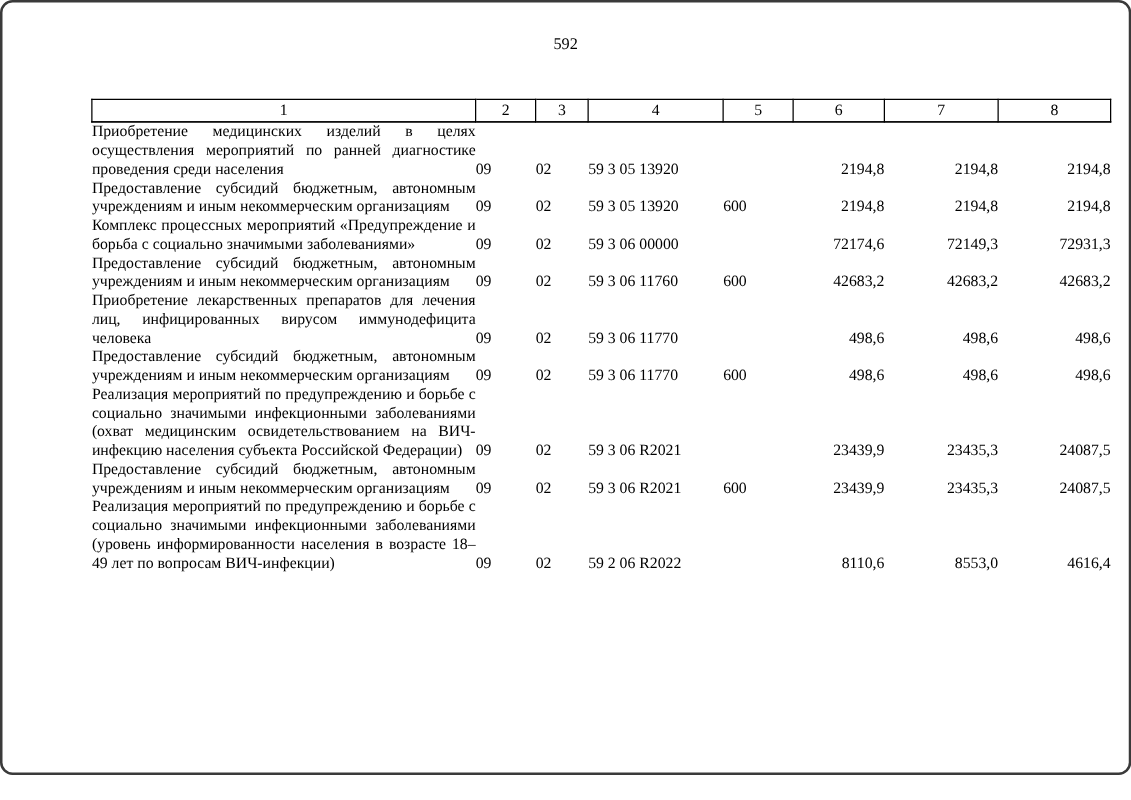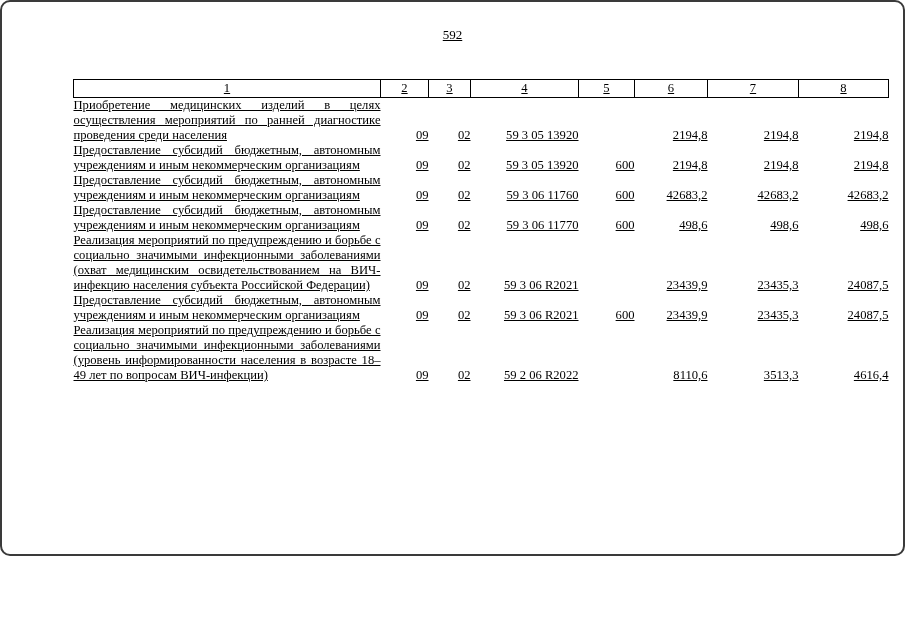--- a/index.html
+++ b/index.html
@@ -5,27 +5,26 @@
   html, body {
     margin: 0;
     padding: 0;
     background: #ffffff;
     font-family: "Liberation Serif", "DejaVu Serif", serif;
     color: #000;
   }
   .page {
     position: relative;
     width: 905px;
-    height: 556px;
+    height: 620px;
     box-sizing: border-box;
     border: 2px solid #3a3a3a;
     border-radius: 10px;
     background: #ffffff;
     overflow: hidden;
-    text-decoration: underline;
   }
   .page-number {
     text-align: center;
     padding-top: 26px;
     font-size: 13px;
     line-height: 14px;
   }
   table.budget-table {
     border-collapse: collapse;
     table-layout: fixed;
@@ -57,21 +56,21 @@
   .c7 { width: 90px; }
   .c8 { width: 89px; }
 
   td.c1 {
     text-align: justify;
     padding-left: 10px;
     padding-right: 5px;
     box-sizing: border-box;
   }
   td.c2, td.c3, td.c4, td.c5 {
-    text-align: right;
+    text-align: left;
     white-space: nowrap;
   }
   td.c6, td.c7 {
     text-align: right;
     padding-right: 3px;
     white-space: nowrap;
     box-sizing: border-box;
   }
   td.c8 {
     text-align: right;
@@ -115,28 +114,48 @@
           <td class="c1">Предоставление субсидий бюджетным, автономным учреждениям и иным некоммерческим организациям</td>
           <td class="c2">09</td>
           <td class="c3">02</td>
           <td class="c4">59 3 05 13920</td>
           <td class="c5">600</td>
           <td class="c6">2194,8</td>
           <td class="c7">2194,8</td>
           <td class="c8">2194,8</td>
         </tr>
         <tr>
+          <td class="c1">Комплекс процессных мероприятий «Предупреждение и борьба с социально значимыми заболеваниями»</td>
+          <td class="c2">09</td>
+          <td class="c3">02</td>
+          <td class="c4">59 3 06 00000</td>
+          <td class="c5"></td>
+          <td class="c6">72174,6</td>
+          <td class="c7">72149,3</td>
+          <td class="c8">72931,3</td>
+        </tr>
+        <tr>
           <td class="c1">Предоставление субсидий бюджетным, автономным учреждениям и иным некоммерческим организациям</td>
           <td class="c2">09</td>
           <td class="c3">02</td>
           <td class="c4">59 3 06 11760</td>
           <td class="c5">600</td>
           <td class="c6">42683,2</td>
           <td class="c7">42683,2</td>
           <td class="c8">42683,2</td>
+        </tr>
+        <tr>
+          <td class="c1">Приобретение лекарственных препаратов для лечения лиц, инфицированных вирусом иммунодефицита человека</td>
+          <td class="c2">09</td>
+          <td class="c3">02</td>
+          <td class="c4">59 3 06 11770</td>
+          <td class="c5"></td>
+          <td class="c6">498,6</td>
+          <td class="c7">498,6</td>
+          <td class="c8">498,6</td>
         </tr>
         <tr>
           <td class="c1">Предоставление субсидий бюджетным, автономным учреждениям и иным некоммерческим организациям</td>
           <td class="c2">09</td>
           <td class="c3">02</td>
           <td class="c4">59 3 06 11770</td>
           <td class="c5">600</td>
           <td class="c6">498,6</td>
           <td class="c7">498,6</td>
           <td class="c8">498,6</td>
@@ -161,18 +180,18 @@
           <td class="c7">23435,3</td>
           <td class="c8">24087,5</td>
         </tr>
         <tr>
           <td class="c1">Реализация мероприятий по предупреждению и борьбе с социально значимыми инфекционными заболеваниями (уровень информированности населения в возрасте 18–49 лет по вопросам ВИЧ-инфекции)</td>
           <td class="c2">09</td>
           <td class="c3">02</td>
           <td class="c4">59 2 06 R2022</td>
           <td class="c5"></td>
           <td class="c6">8110,6</td>
-          <td class="c7">3513,3</td>
+          <td class="c7">8553,0</td>
           <td class="c8">4616,4</td>
         </tr>
       </tbody>
   </table>
 </div>
 
 </body></html>

